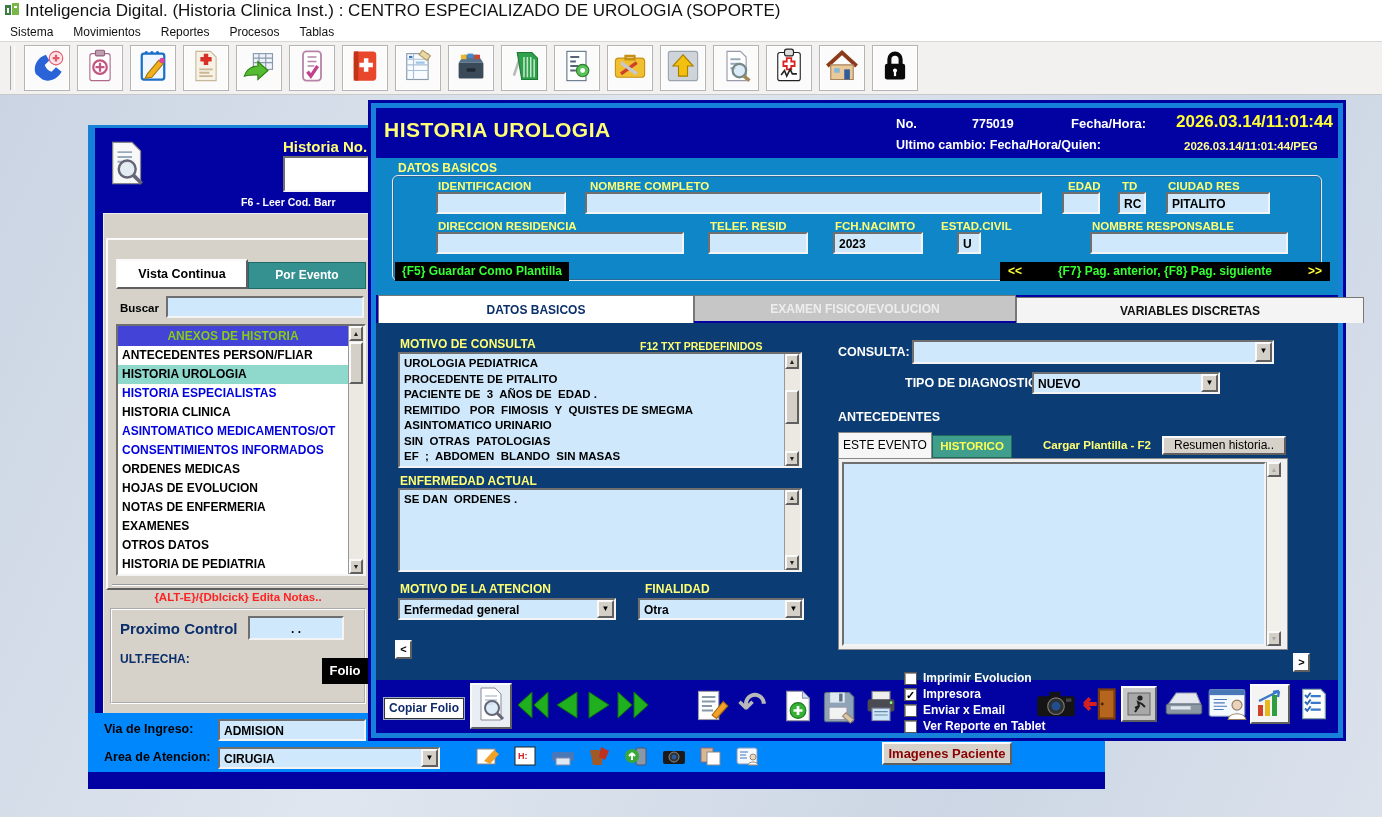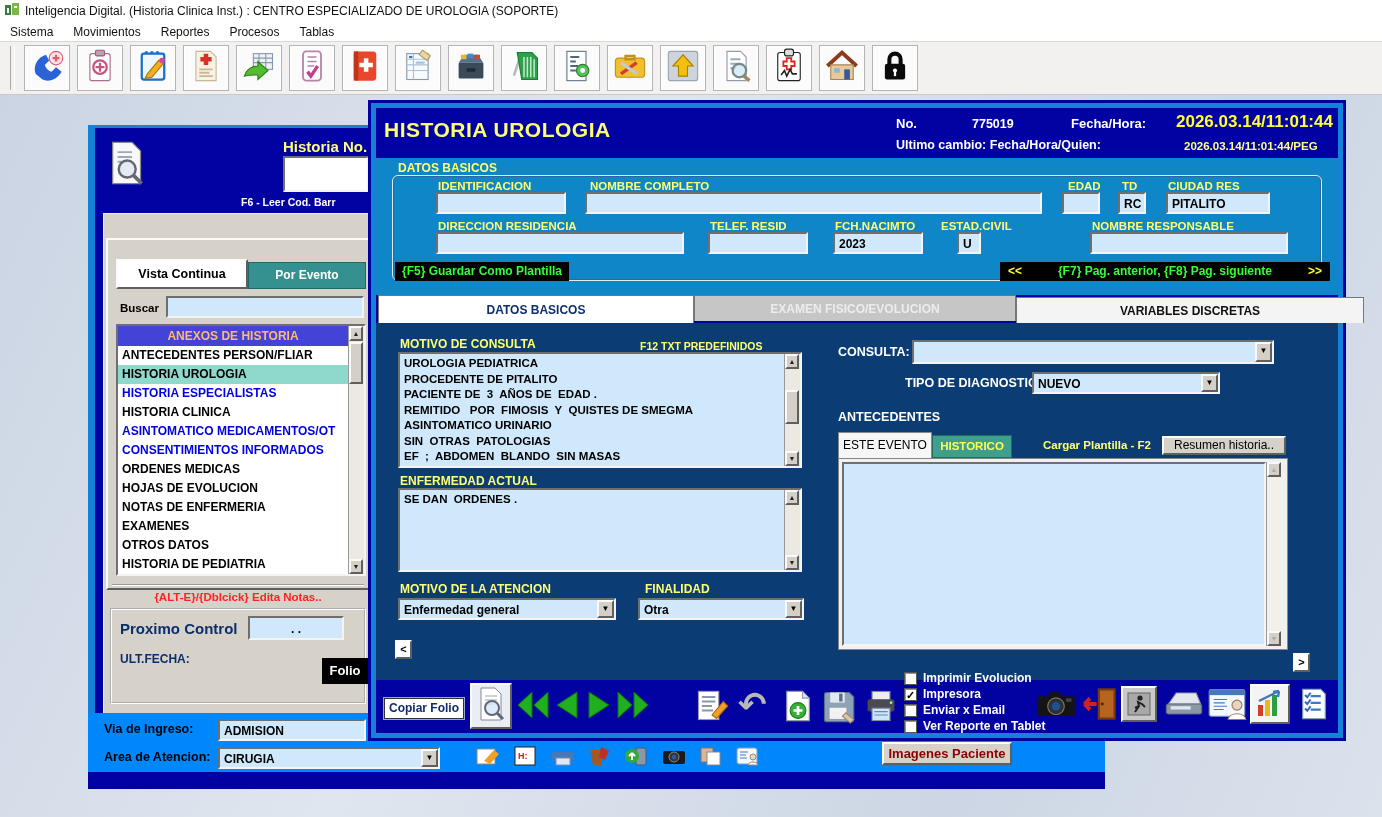--- a/index.html
+++ b/index.html
@@ -12,35 +12,35 @@
   .inp{background:#cfe8fb;color:#000;font-weight:bold;font-size:12px;line-height:18px;padding:1px 4px;overflow:hidden;white-space:nowrap;}
   .white-inp{background:#ffffff;}
   .ylbl{color:#ffff73;font-weight:bold;font-size:12px;white-space:nowrap;}
   .wlbl{color:#ffffff;font-weight:bold;font-size:12.5px;white-space:nowrap;}
   .combo{display:flex;}
   .combo .val{flex:1;overflow:hidden;}
   .dd{width:17px;background:#d4d0c8;border:2px solid;border-color:#fafafa #5f5f5f #5f5f5f #fafafa;
       font-size:8px;line-height:14px;text-align:center;color:#000;}
   
   #titlebar{left:0;top:0;width:1382px;height:22px;background:#ffffff;display:flex;align-items:center;gap:5px;padding-left:4px;}
-  #titlebar .ttl{font-size:12px;color:#111;}
+  #titlebar .ttl{font-size:17px;color:#111;}
   #menubar{left:0;top:22px;width:1382px;height:20px;background:#ffffff;display:flex;gap:0;align-items:center;border-bottom:1px solid #d8d8d8;}
   .menu-item{font-size:12px;color:#111;padding:2px 10px;cursor:default;}
   #toolbar{left:0;top:42px;width:1382px;height:53px;background:#f2f1ef;border-bottom:1px solid #c9c9c9;display:flex;align-items:center;gap:7px;padding-left:10px;}
   #toolbar:before{content:"";width:3px;height:44px;border-left:1px solid #aaa;border-right:1px solid #fff;margin-right:2px;}
   .tbtn{width:46px;height:46px;background:#fbfbfb;border:1px solid #b4b4b4;box-shadow:inset 0 0 0 1px #fff;
         display:flex;align-items:center;justify-content:center;}
   
   #leftwin{left:88px;top:125px;width:284px;height:588px;background:#0202a2;
            border-left:7px solid #1581d8;border-top:3px solid #1581d8;}
   .redlist{color:#ff2222;font-weight:bold;font-size:10.5px;line-height:11.8px;white-space:pre-line;}
   #lw-gray{left:8px;top:85px;width:268px;height:503px;background:#d6d2ca;border:1px solid #eee;}
   .gtab{background:#d6d2ca;color:#0b2f6b;font-weight:bold;font-size:12.5px;text-align:center;}
   .listbox{background:#ffffff;}
-  .lhead{background:#4343d7;color:#fdba74;font-weight:bold;font-size:12px;text-align:center;height:20px;line-height:20px;}
+  .lhead{background:#4343d7;color:#84cc16;font-weight:bold;font-size:12px;text-align:center;height:20px;line-height:20px;}
   .lrow{font-weight:bold;font-size:12px;color:#000;height:19px;line-height:19px;padding-left:4px;white-space:nowrap;overflow:hidden;}
   .lrow.blue{color:#0000e0;}
   .lrow.sel{background:#8fd8cc;}
   .sb{position:absolute;width:16px;background:#ece9e2;border-left:1px solid #999;}
   .sbtn{position:absolute;left:0;width:14px;height:15px;background:#d4d0c8;border:2px solid;border-color:#fafafa #5f5f5f #5f5f5f #fafafa;
         font-size:7px;line-height:11px;text-align:center;color:#222;}
   .sth{position:absolute;left:0;width:14px;background:#d4d0c8;border:2px solid;border-color:#fafafa #5f5f5f #5f5f5f #fafafa;}
   
   #mainwin{left:368px;top:100px;width:978px;height:641px;border:3px solid #0101a0;background:#1581d8;padding:5px;}
   #mw{position:relative;width:962px;height:625px;background:#0202a2;}

